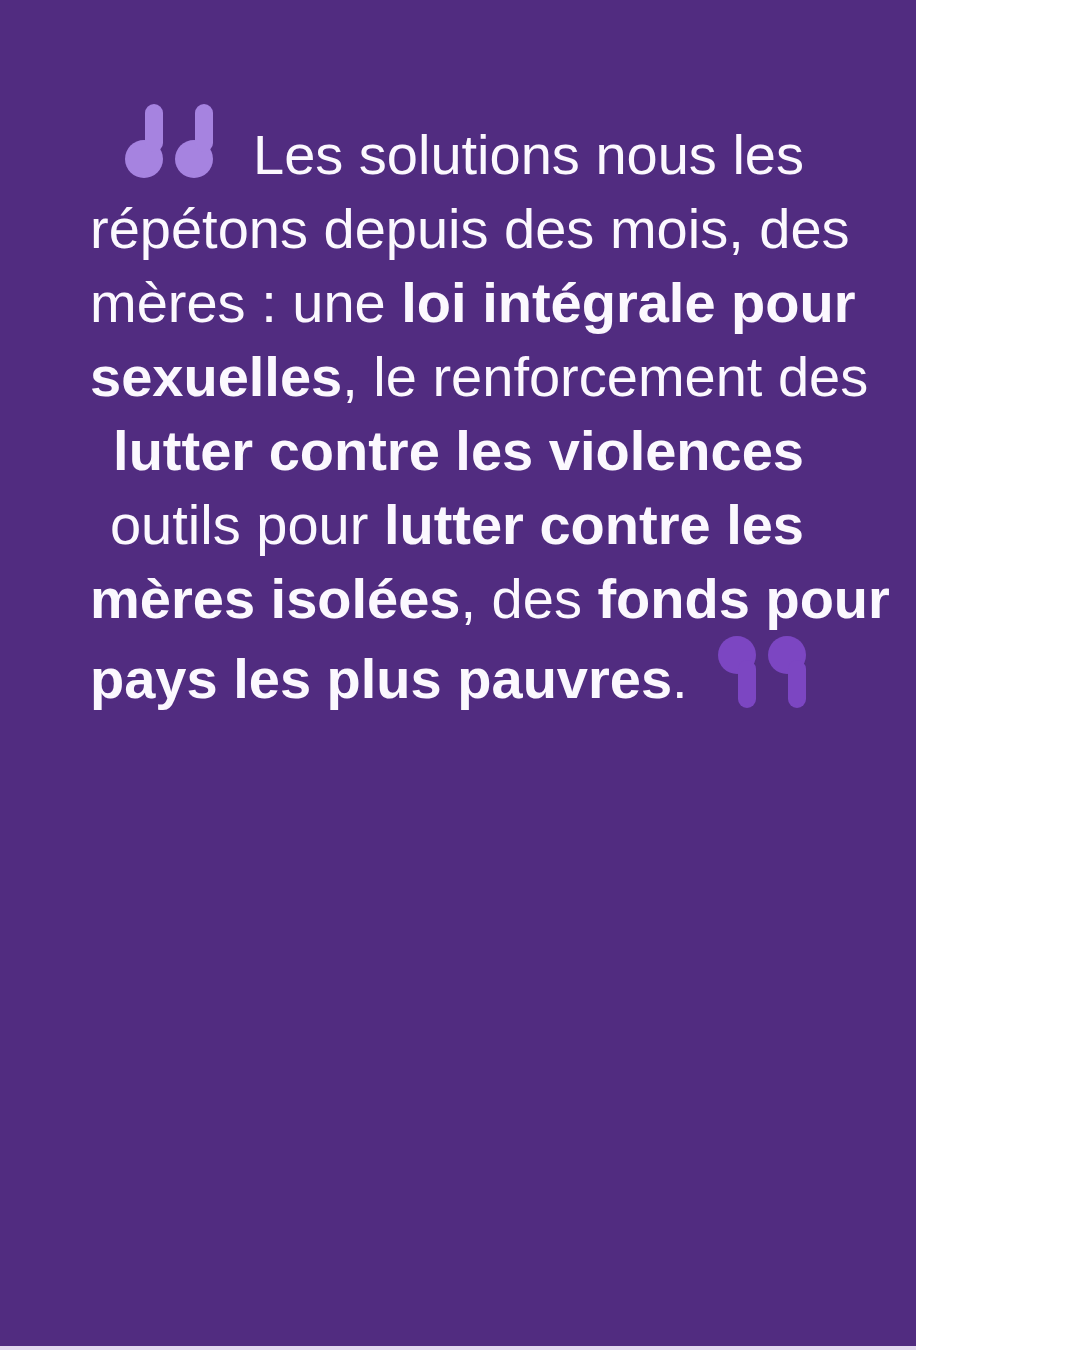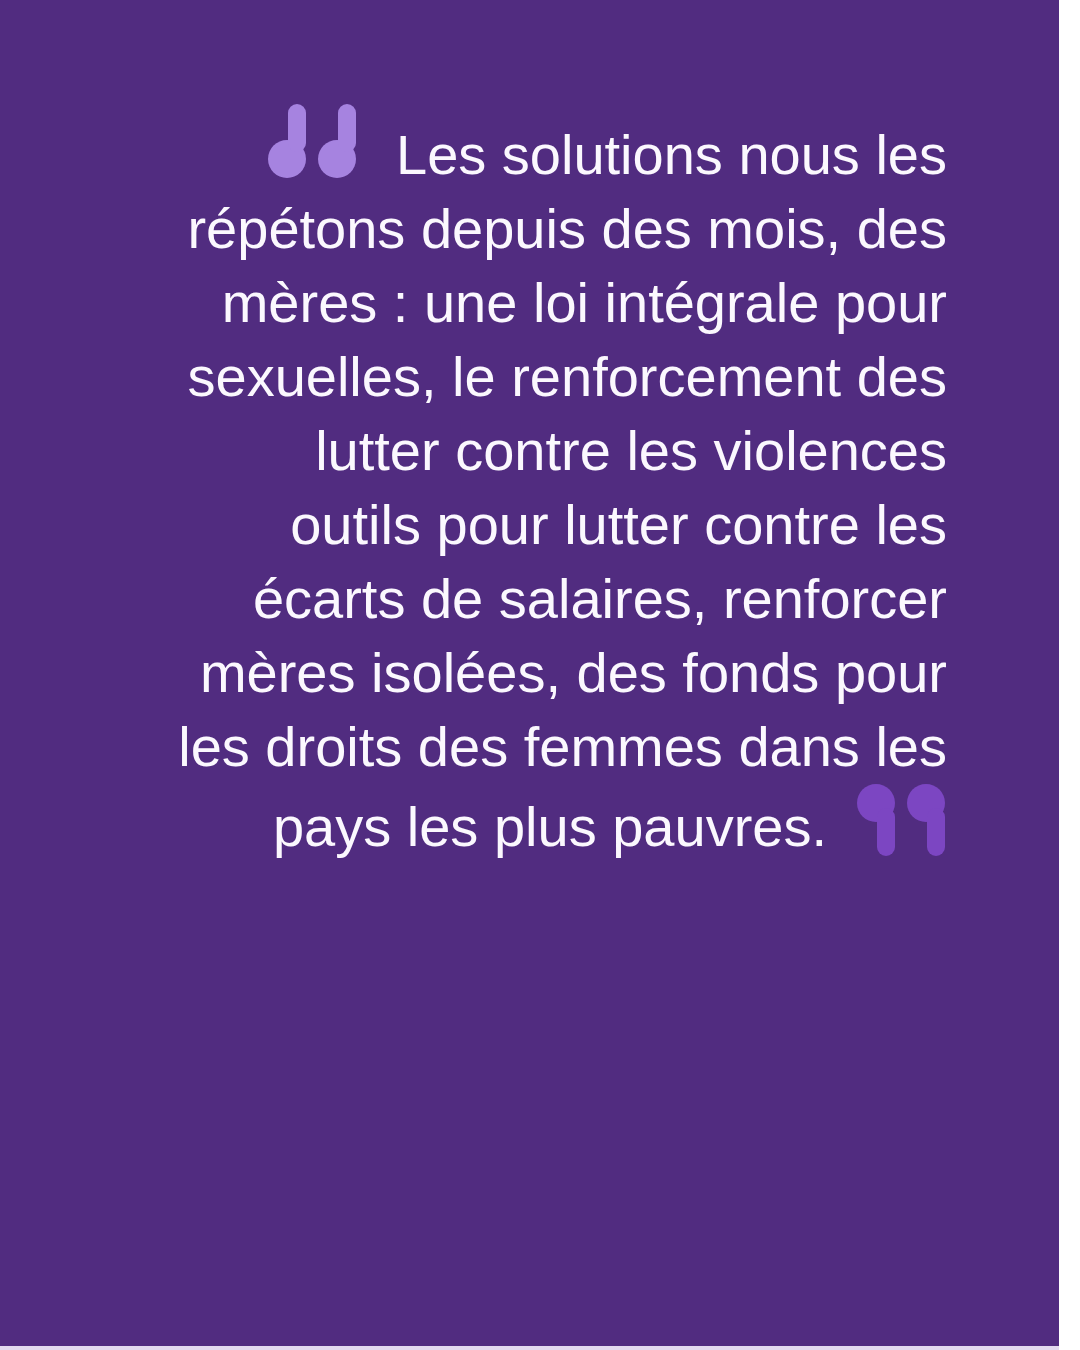--- a/index.html
+++ b/index.html
@@ -10,21 +10,21 @@
     --strip:#E3DAF0;
   }
   *{box-sizing:border-box;}
   html,body{margin:0;padding:0;}
   body{
     width:1080px;height:1350px;
     font-family:"Liberation Sans","DejaVu Sans",sans-serif;
   }
   .canvas{
     position:relative;
-    width:1059px;height:1350px;
+    width:916px;height:1350px;
     background:var(--bg);
     overflow:hidden;
   }
   .quote{
     position:absolute;
     left:90px;
     right:112px;
     top:104px;
     margin:0;
     padding:0;
@@ -32,21 +32,21 @@
     color:var(--text);
     font-size:56px;
     line-height:74px;
     font-weight:400;
     letter-spacing:0;
   }
   .quote-line{
     white-space:nowrap;
   }
   .seg-bold{
-    font-weight:400;
+    font-weight:700;
   }
   .qmark{
     display:inline-block;
   }
   .qmark.open{
     width:90px;height:74px;
     margin-right:38px;
     vertical-align:-4px;
   }
   .qmark.close{
@@ -74,23 +74,21 @@
       <circle cx="19" cy="55" r="19"></circle>
       <rect x="20" y="0" width="18" height="48" rx="9"></rect>
       <circle cx="69" cy="55" r="19"></circle>
       <rect x="70" y="0" width="18" height="48" rx="9"></rect>
     </svg><span class="seg-regular">Les solutions nous les</span></div>
       <div class="quote-line"><span class="seg-regular">répétons depuis des mois, des</span></div>
       <div class="quote-line"><span class="seg-regular">mères : une </span><span class="seg-bold">loi intégrale pour</span></div>
       <div class="quote-line"><span class="seg-bold">sexuelles</span><span class="seg-regular">, le renforcement des</span></div>
       <div class="quote-line"><span class="seg-bold">lutter contre les violences</span></div>
       <div class="quote-line"><span class="seg-regular">outils pour </span><span class="seg-bold">lutter contre les</span></div>
-      <div class="quote-line"><span class="seg-bold">écarts de salaires</span><span class="seg-regular">, renforcer</span></div>
       <div class="quote-line"><span class="seg-bold">mères isolées</span><span class="seg-regular">, des </span><span class="seg-bold">fonds pour</span></div>
-      <div class="quote-line"><span class="seg-bold">les droits des femmes dans les</span></div>
       <div class="quote-line"><span class="seg-bold">pays les plus pauvres</span><span class="seg-regular">.</span><svg id="qclose" class="qmark close" viewBox="0 0 90 72" xmlns="http://www.w3.org/2000/svg" aria-hidden="true">
       <circle cx="19" cy="19" r="19"></circle>
       <rect x="20" y="24" width="18" height="48" rx="9"></rect>
       <circle cx="69" cy="19" r="19"></circle>
       <rect x="70" y="24" width="18" height="48" rx="9"></rect>
     </svg></div>
     </blockquote>
 
   <div class="bottom-strip"></div>
 </div>

